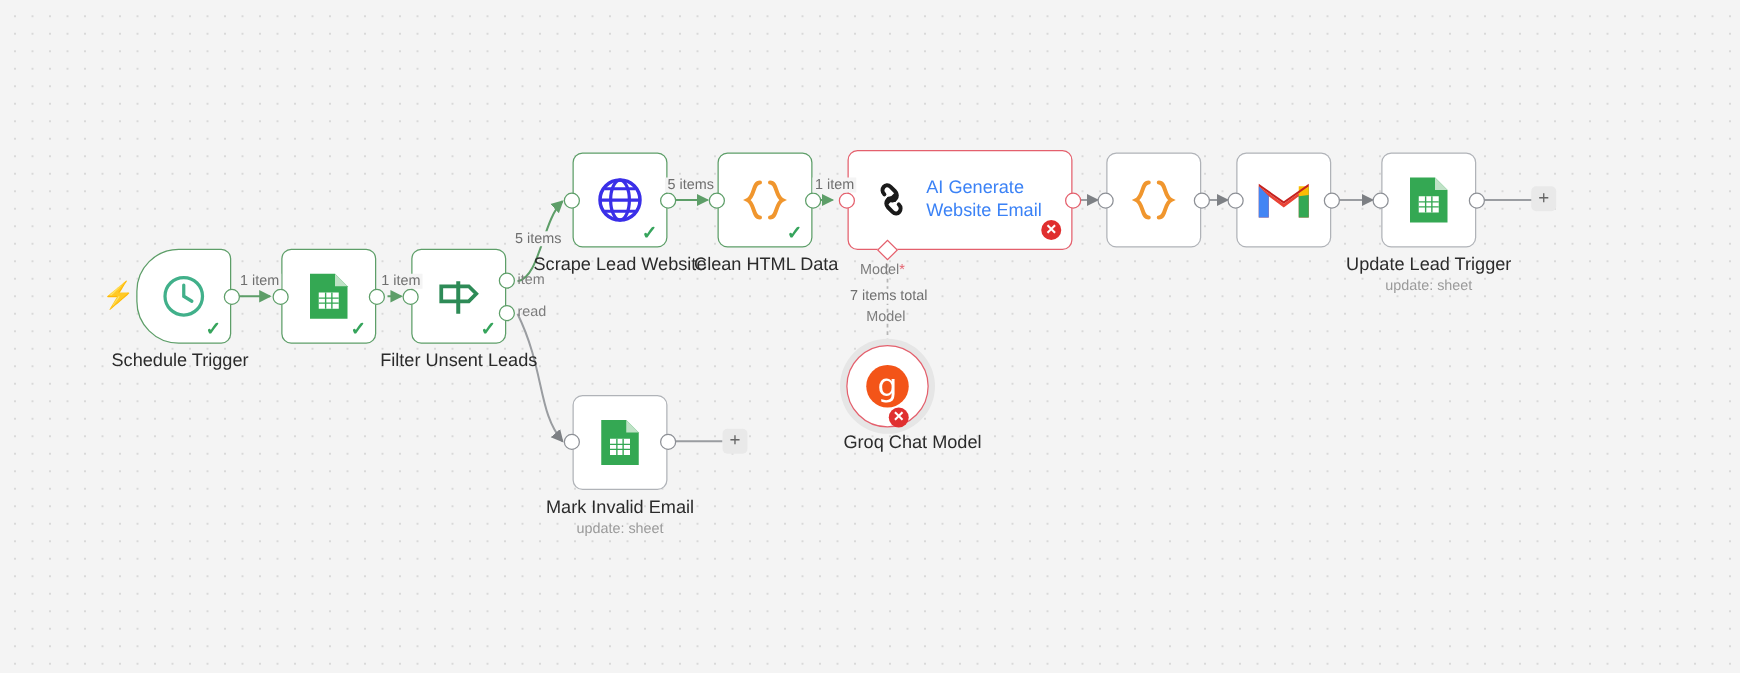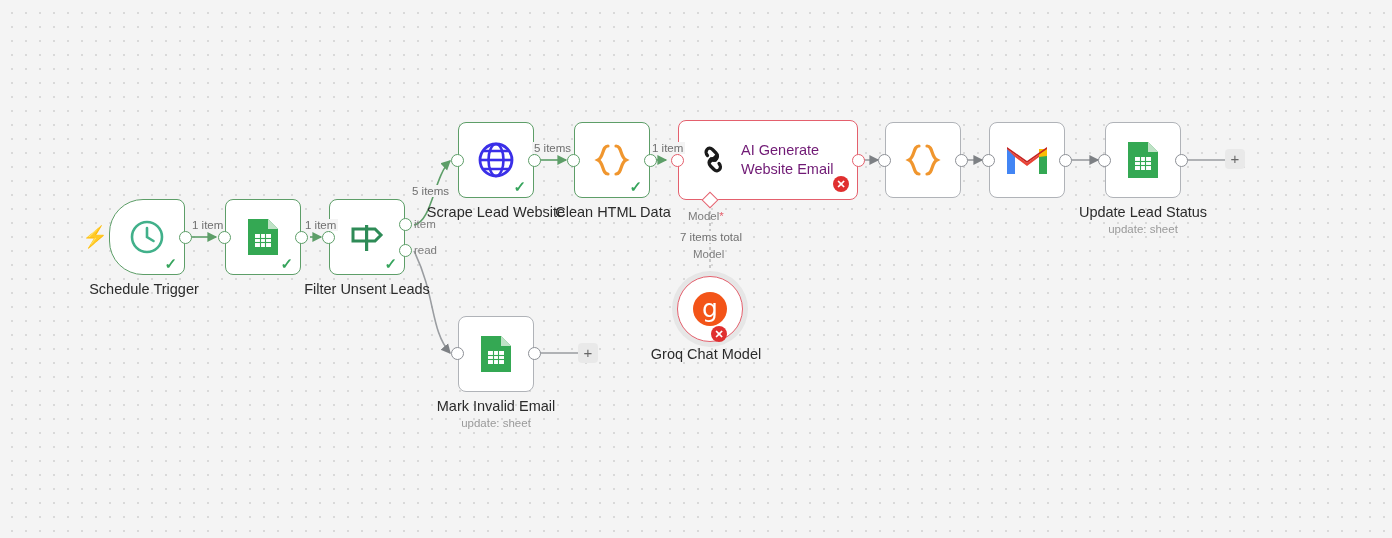--- a/index.html
+++ b/index.html
@@ -88,21 +88,21 @@
     position:absolute;width:12px;height:12px;
     background:#fff;border:1.3px solid #9b9b9b;
     transform:rotate(45deg);box-sizing:border-box;
   }
   .diamond.r{border-color:#e4606d;}
 
   .bolt{position:absolute;color:#ef6b4f;font-size:21px;line-height:1;}
 
   
   .ai-txt{
-    font-size:14.5px;color:#701a75;line-height:1.28;margin-left:8px;
+    font-size:14.5px;color:#3b82f6;line-height:1.28;margin-left:8px;
   }
   .ai-icon{margin-left:16px;display:flex;align-items:center;}
 
   
   .groq{
     position:absolute;width:66px;height:66px;border-radius:50%;
     background:#fff;border:1.6px solid #e4606d;box-sizing:border-box;
     display:flex;align-items:center;justify-content:center;
     box-shadow:0 0 0 5px #e6e6e6;
   }
@@ -250,21 +250,21 @@
   <div class="diamond r" style="left:704px;top:194px;"></div>
   <div class="eplabel" style="left:688px;top:210px;"><span>Model</span><span style="color:#e4606d;">*</span></div>
   <div class="conn-label" style="left:678px;top:231px;">7 items total</div>
   <div class="eplabel" style="left:693px;top:248px;">Model</div>
 
   <div class="diamond" style="left:704px;top:278px;"></div>
   <div class="groq" style="left:677px;top:276px;">
     <span class="groq-mark">g</span>
     <span class="err-badge">✕</span>
   </div>
-  <div class="nlabel" style="left:556px;top:346px;width:300px;text-align:center;">Groq Chat Model</div>
+  <div class="nlabel" style="left:580px;top:346px;width:300px;text-align:center;">Groq Chat Model</div>
 
   <div class="node sq" style="left:885px;top:122px;">
     <svg width="44" height="44" viewBox="0 0 44 44">
       <path d="M18 8 C12 8, 14 19, 8 22 C14 25, 12 36, 18 36" fill="none" stroke="#f0962e" stroke-width="3.2" stroke-linecap="round"></path>
       <path d="M26 8 C32 8, 30 19, 36 22 C30 25, 32 36, 26 36" fill="none" stroke="#f0962e" stroke-width="3.2" stroke-linecap="round"></path>
     </svg>
   </div>
   <div class="ep" style="left:878px;top:154px;"></div>
   <div class="ep" style="left:955px;top:154px;"></div>
 
@@ -288,21 +288,21 @@
       <g stroke="#34a853" stroke-width="1.1">
         <line x1="11" y1="21.5" x2="27" y2="21.5"></line>
         <line x1="11" y1="25.5" x2="27" y2="25.5"></line>
         <line x1="16.5" y1="17" x2="16.5" y2="30"></line>
         <line x1="21.5" y1="17" x2="21.5" y2="30"></line>
       </g>
     </svg>
   </div>
   <div class="ep" style="left:1098px;top:154px;"></div>
   <div class="ep" style="left:1175px;top:154px;"></div>
-  <div class="nlabel" style="left:993px;top:204px;width:300px;">Update Lead Status</div>
+  <div class="nlabel" style="left:993px;top:204px;width:300px;">Update Lead Trigger</div>
   <div class="nsub" style="left:993px;top:223px;width:300px;">update: sheet</div>
   <div class="plus" style="left:1225px;top:149px;">+</div>
 
   <div class="node sq" style="left:458px;top:316px;">
     <svg width="38" height="40" viewBox="0 0 38 40">
       <path d="M4 2 H24 L34 12 V38 H4 Z" fill="#34a853"></path>
       <path d="M24 2 L34 12 H24 Z" fill="#bfe2c6"></path>
       <rect x="11" y="17" width="16" height="13" fill="#fff"></rect>
       <g stroke="#34a853" stroke-width="1.1">
         <line x1="11" y1="21.5" x2="27" y2="21.5"></line>

